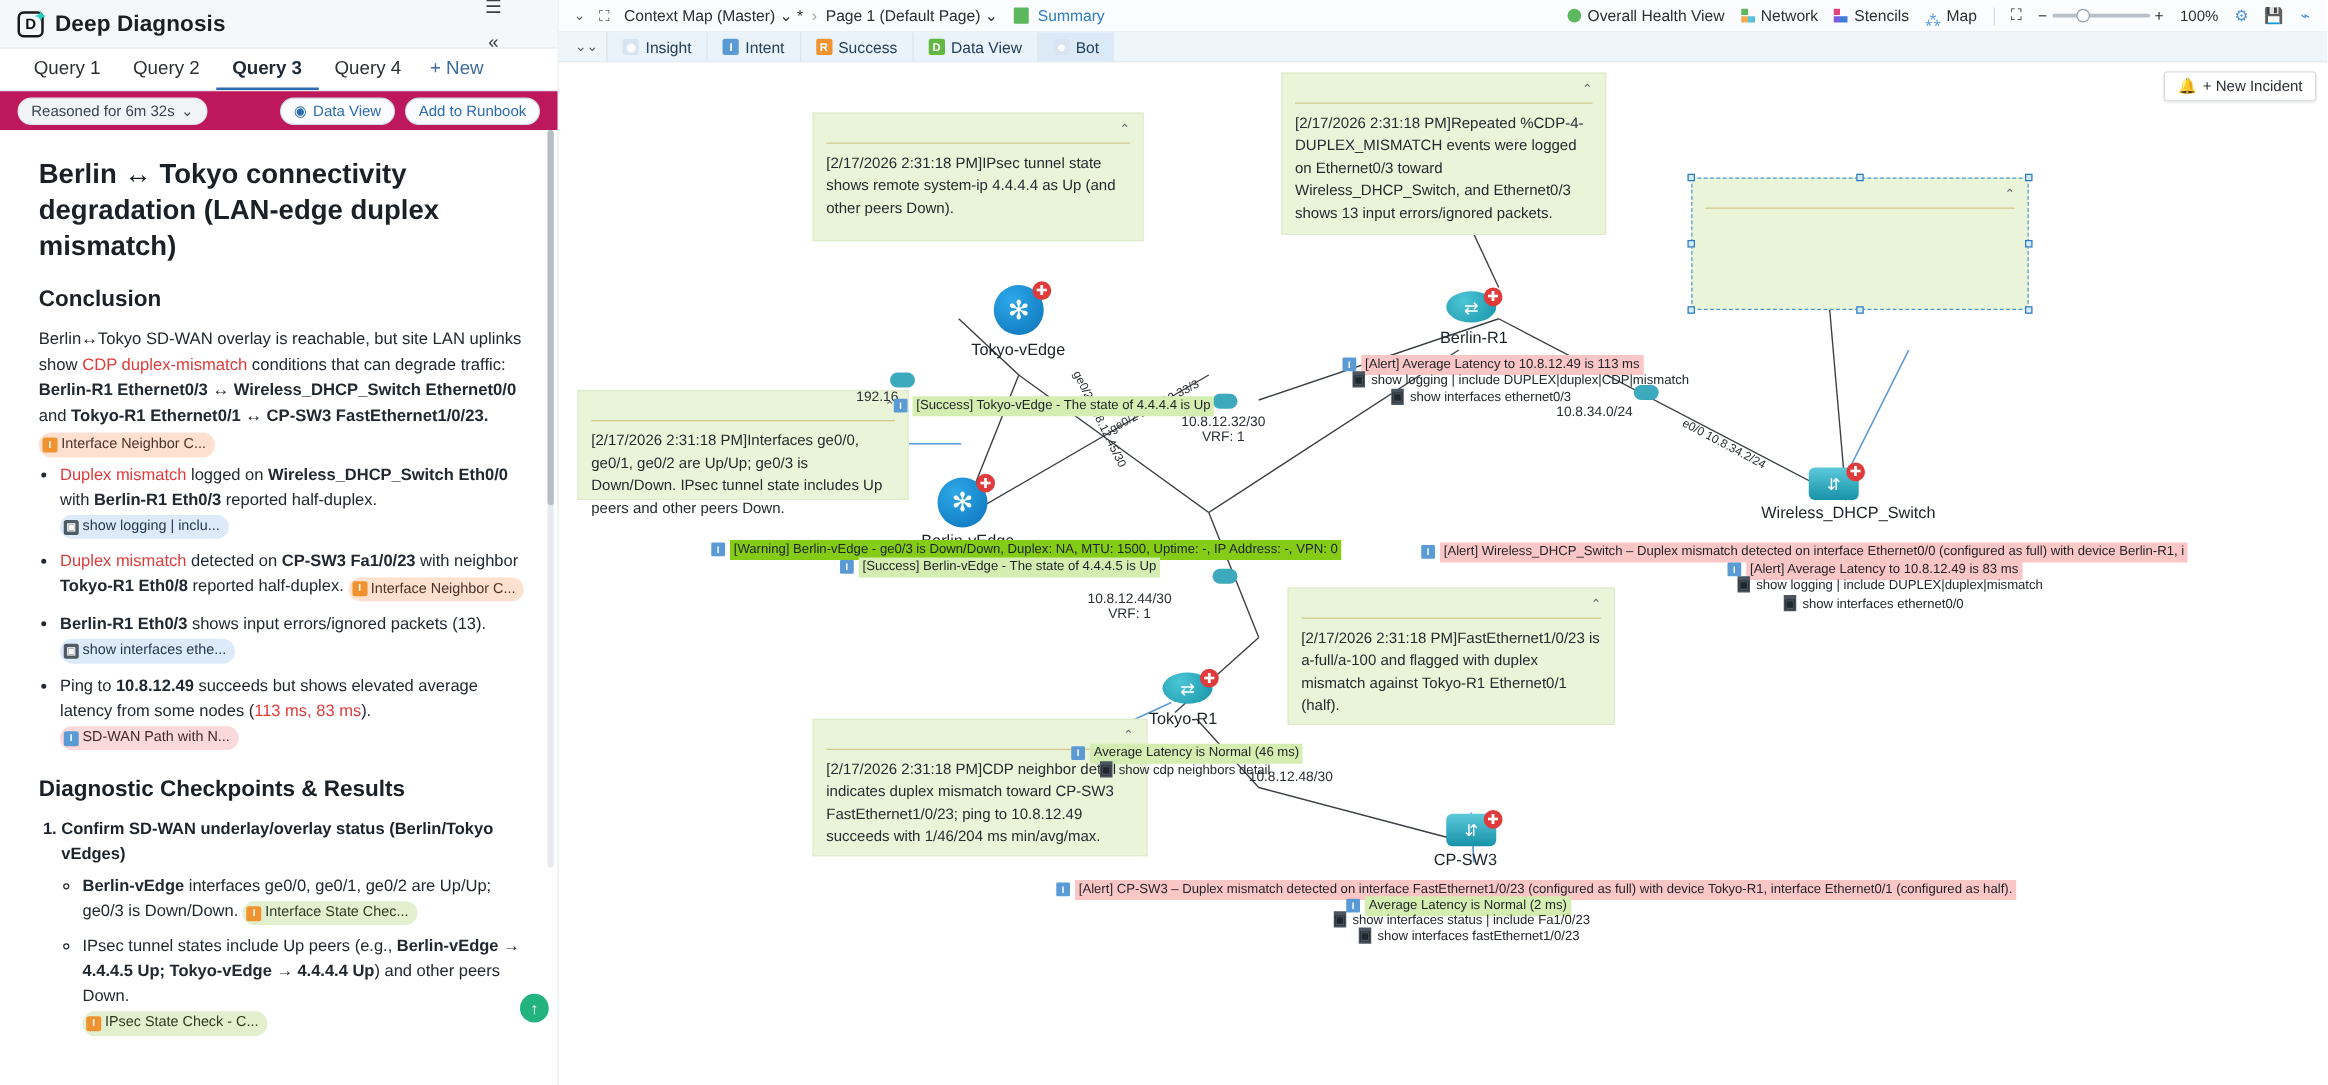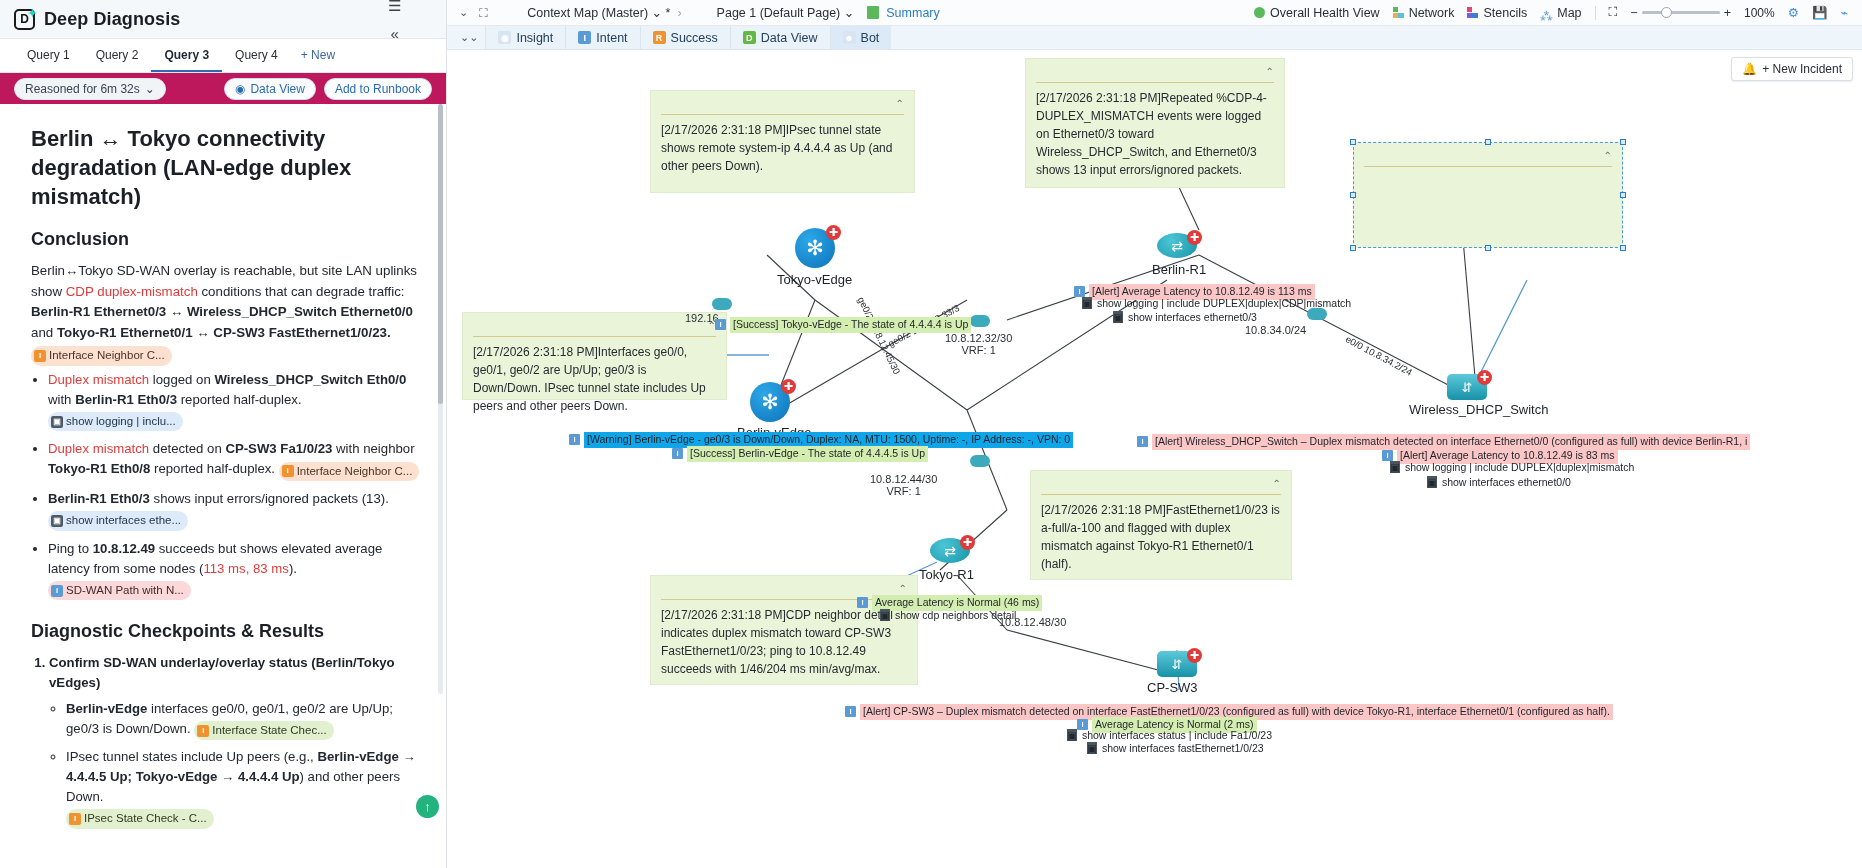--- a/index.html
+++ b/index.html
@@ -38,21 +38,21 @@
   .lp-header-right { margin-left: auto; display: flex; align-items: center; gap: 13px; flex-direction: column; }
   .lp-diag { color: #3d6a9e; font-size: 13px; cursor: pointer; white-space: nowrap; }
   .ic { color: #3c4043; cursor: pointer; font-size: 15px; line-height: 1; }
 
   .lp-tabs {
     height: 34px; border-bottom: 1px solid #e3e8ed;
     display: flex; align-items: stretch; padding: 0 14px; background: #fff;
   }
   .lp-tab {
     display: flex; align-items: center; padding: 0 13px;
-    font-size: 12px; color: #2b2f33; cursor: pointer;
+    font-size: 15px; color: #2b2f33; cursor: pointer;
     border-bottom: 2px solid transparent;
   }
   .lp-tab.active { color: #1f2933; font-weight: 600; border-bottom-color: #2b6cb0; }
   .lp-tab.new { color: #3d6a9e; padding-left: 10px; }
 
   .lp-actions {
     height: 31px; display: flex; align-items: center; gap: 8px;
     padding: 0 14px; background: #be185d;
   }
   .pill {
@@ -117,21 +117,21 @@
   }
 
   
   .right-panel { flex: 1; display: flex; flex-direction: column; background: #fff; position: relative; }
   .rp-topbar {
     height: 26px; background: #fbfcfd; border-bottom: 1px solid #e6eaee;
     display: flex; align-items: center; padding: 0 8px; font-size: 12.5px; gap: 7px;
   }
   .rp-topbar .chev { color: #4a5560; cursor: pointer; font-size: 11px; padding: 0 4px; }
   .expand-ic { width: 13px; height: 13px; color: #4a5560; font-size: 12px; cursor: pointer; }
-  .crumb { color: #2c3views; color: #2a2f35; cursor: pointer; margin-left: 28px; }
+  .crumb { color: #2c3views; color: #2a2f35; cursor: pointer; }
   .crumb-sep { color: #9aa4ae; }
   .summary-ic {
     display: inline-flex; width: 12px; height: 13px; background: #5cb85c;
     border-radius: 1px; margin-right: 3px;
   }
   .summary-lbl { color: #2b7cc4; cursor: pointer; }
   .topbar-right { margin-left: auto; display: flex; align-items: center; gap: 13px; font-size: 12.5px; }
   .tb-item { display: flex; align-items: center; gap: 5px; color: #2a2f35; cursor: pointer; white-space: nowrap; }
   .dot-green { width: 11px; height: 11px; border-radius: 50%; background: #5cb85c; }
   .ic-net { width: 11px; height: 11px; background:
@@ -183,21 +183,21 @@
   .iflbl { position: absolute; font-size: 9.5px; color: #2a2f35; white-space: nowrap; }
 
   .banner { position: absolute; font-size: 10.5px; line-height: 1.5; white-space: nowrap;
             display: flex; align-items: center; gap: 4px; }
   .banner .mk { width: 11px; height: 11px; border-radius: 1px; color: #fff; font-size: 7.5px; font-weight: 700;
                 display: flex; align-items: center; justify-content: center; flex: none; }
   .mk-blue { background: #5b9bd5; }
   .mk-dark { background: #4a5560; }
   .bg-alert { background: #fbc6c6; color: #1d2228; padding: 0 3px; }
   .bg-ok { background: #d4edb0; color: #1d2228; padding: 0 3px; }
-  .bg-warn { background: #0ea5e9; color: #1d2228; padding: 0 3px; }
+  .bg-warn { background: #84cc16; color: #1d2228; padding: 0 3px; }
   .cmd { position: absolute; font-size: 10.5px; color: #22272d; display: flex; align-items: center; gap: 5px; white-space: nowrap; }
 
   .new-incident {
     position: absolute; right: 9px; top: 7px;
     background: #fff; border: 1px solid #d9dfe5; border-radius: 3px;
     padding: 4px 10px; font-size: 12px; color: #2a2f35; cursor: pointer;
     display: flex; align-items: center; gap: 5px; box-shadow: 0 1px 2px rgba(0,0,0,.08);
   }
 </style>
 </head>

